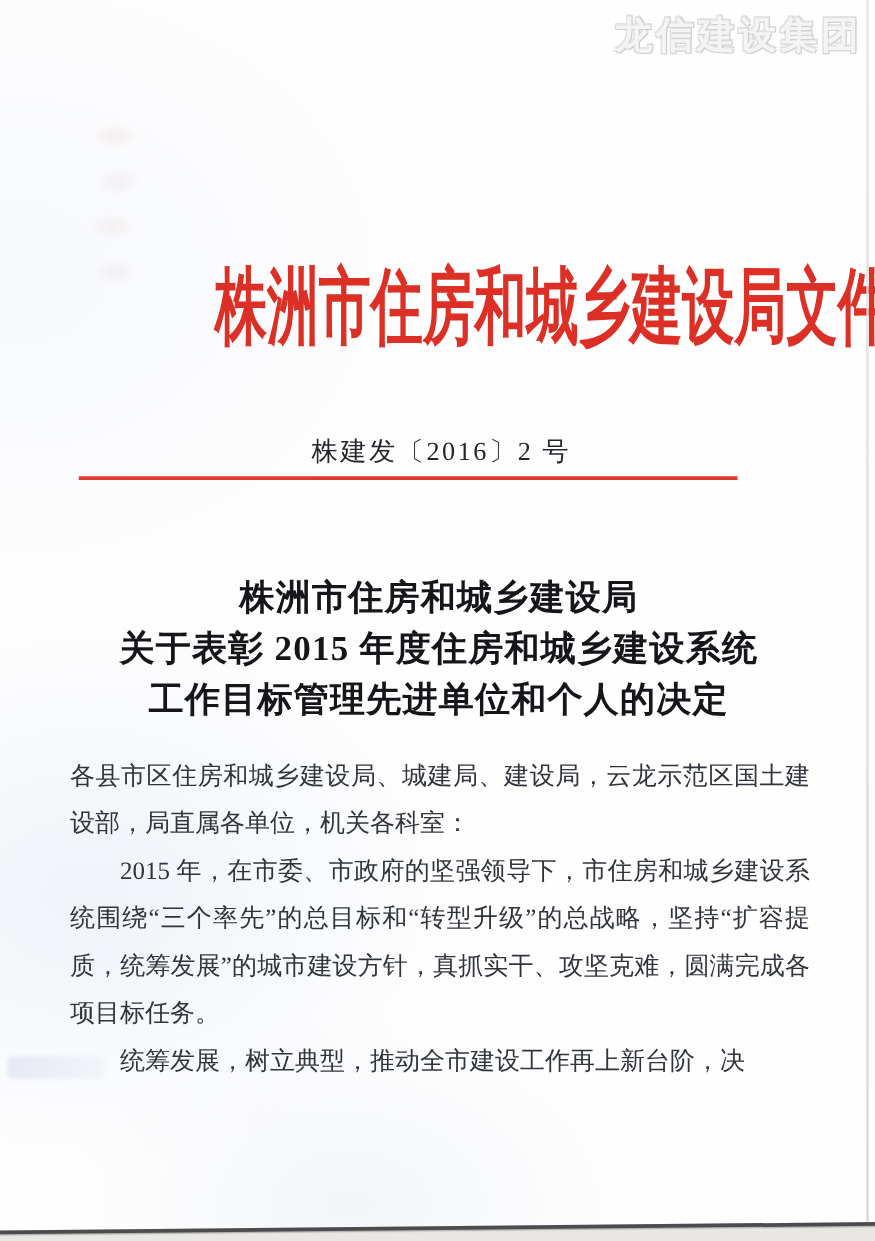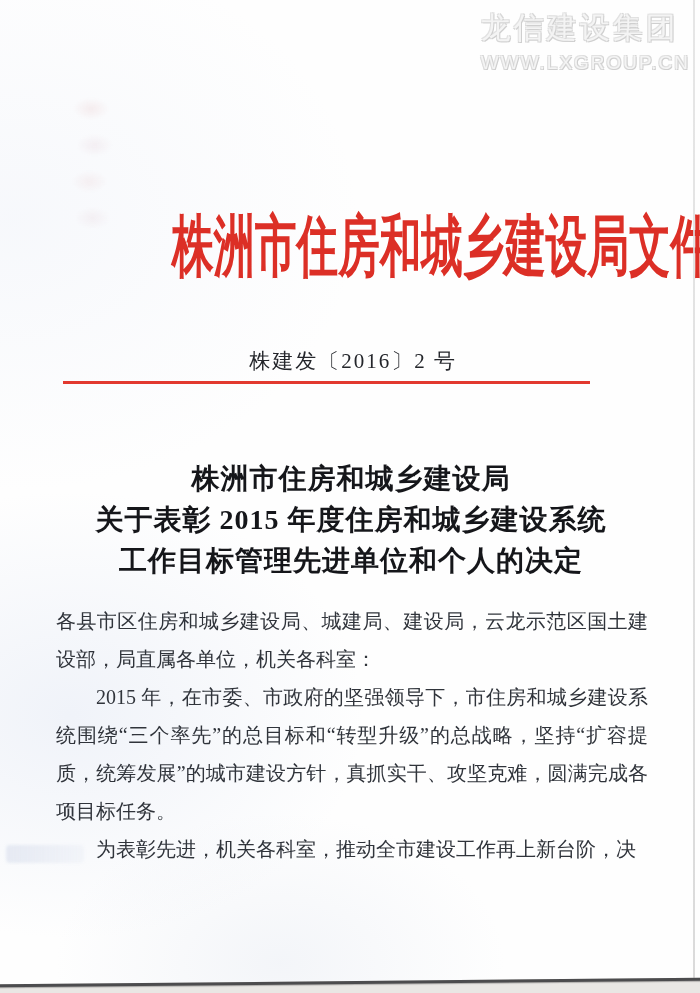--- a/index.html
+++ b/index.html
@@ -18,22 +18,23 @@
       radial-gradient(ellipse 480px 380px at 2% 22%, rgba(208,218,240,0.16), transparent 72%),
       radial-gradient(ellipse 300px 200px at 40% 97%, rgba(205,214,230,0.22), transparent 75%),
       #fefefe;
   }
 
   
   .watermark {
     position: absolute;
     top: 8px;
     right: 10px;
+    text-align: right;
     font-family: "Liberation Sans", "DejaVu Sans", sans-serif;
-    font-weight: normal;
+    font-weight: bold;
     user-select: none;
   }
   .watermark .wm-company {
     font-size: 30px;
     letter-spacing: 3px;
     color: #f4f4f4;
     text-shadow: 1px 1px 0 #cfcfcf, -1px -1px 0 #e2e2e2, 1px -1px 0 #d8d8d8, -1px 1px 0 #d8d8d8;
   }
   .watermark .wm-site {
     margin-top: 3px;
@@ -170,21 +171,20 @@
     box-shadow: 0 1px 1px rgba(0,0,0,0.25);
   }
 </style>
 </head>
 <body>
 
 <div class="page">
 
   <div class="watermark">
     <div class="wm-company">龙信建设集团</div>
-    <div class="wm-site">WWW.LXGROUP.CN</div>
   </div>
 
   <div class="smudge-left"></div>
   <div class="smudge-bottom"></div>
 
   <div class="letterhead">
     <span class="lh-title">株洲市住房和城乡建设局文件</span>
   </div>
 
   <div class="doc-number">株建发〔2016〕2 号</div>
@@ -193,20 +193,20 @@
 
   <div class="subject">
     <div>株洲市住房和城乡建设局</div>
     <div>关于表彰 2015 年度住房和城乡建设系统</div>
     <div>工作目标管理先进单位和个人的决定</div>
   </div>
 
   <div class="body-text">
     <p>各县市区住房和城乡建设局、城建局、建设局，云龙示范区国土建设部，局直属各单位，机关各科室：</p>
     <p class="indent">2015 年，在市委、市政府的坚强领导下，市住房和城乡建设系统围绕“三个率先”的总目标和“转型升级”的总战略，坚持“扩容提质，统筹发展”的城市建设方针，真抓实干、攻坚克难，圆满完成各项目标任务。</p>
-    <p class="indent">为表彰先进，机关各科室，推动全市建设工作再上新台阶，决</p>
+    <p class="indent">统筹发展，树立典型，推动全市建设工作再上新台阶，决</p>
   </div>
 
   <div class="right-edge"></div>
   <div class="bottom-strip"></div>
   <div class="bottom-line"></div>
 
 </div>
 
 </body></html>

